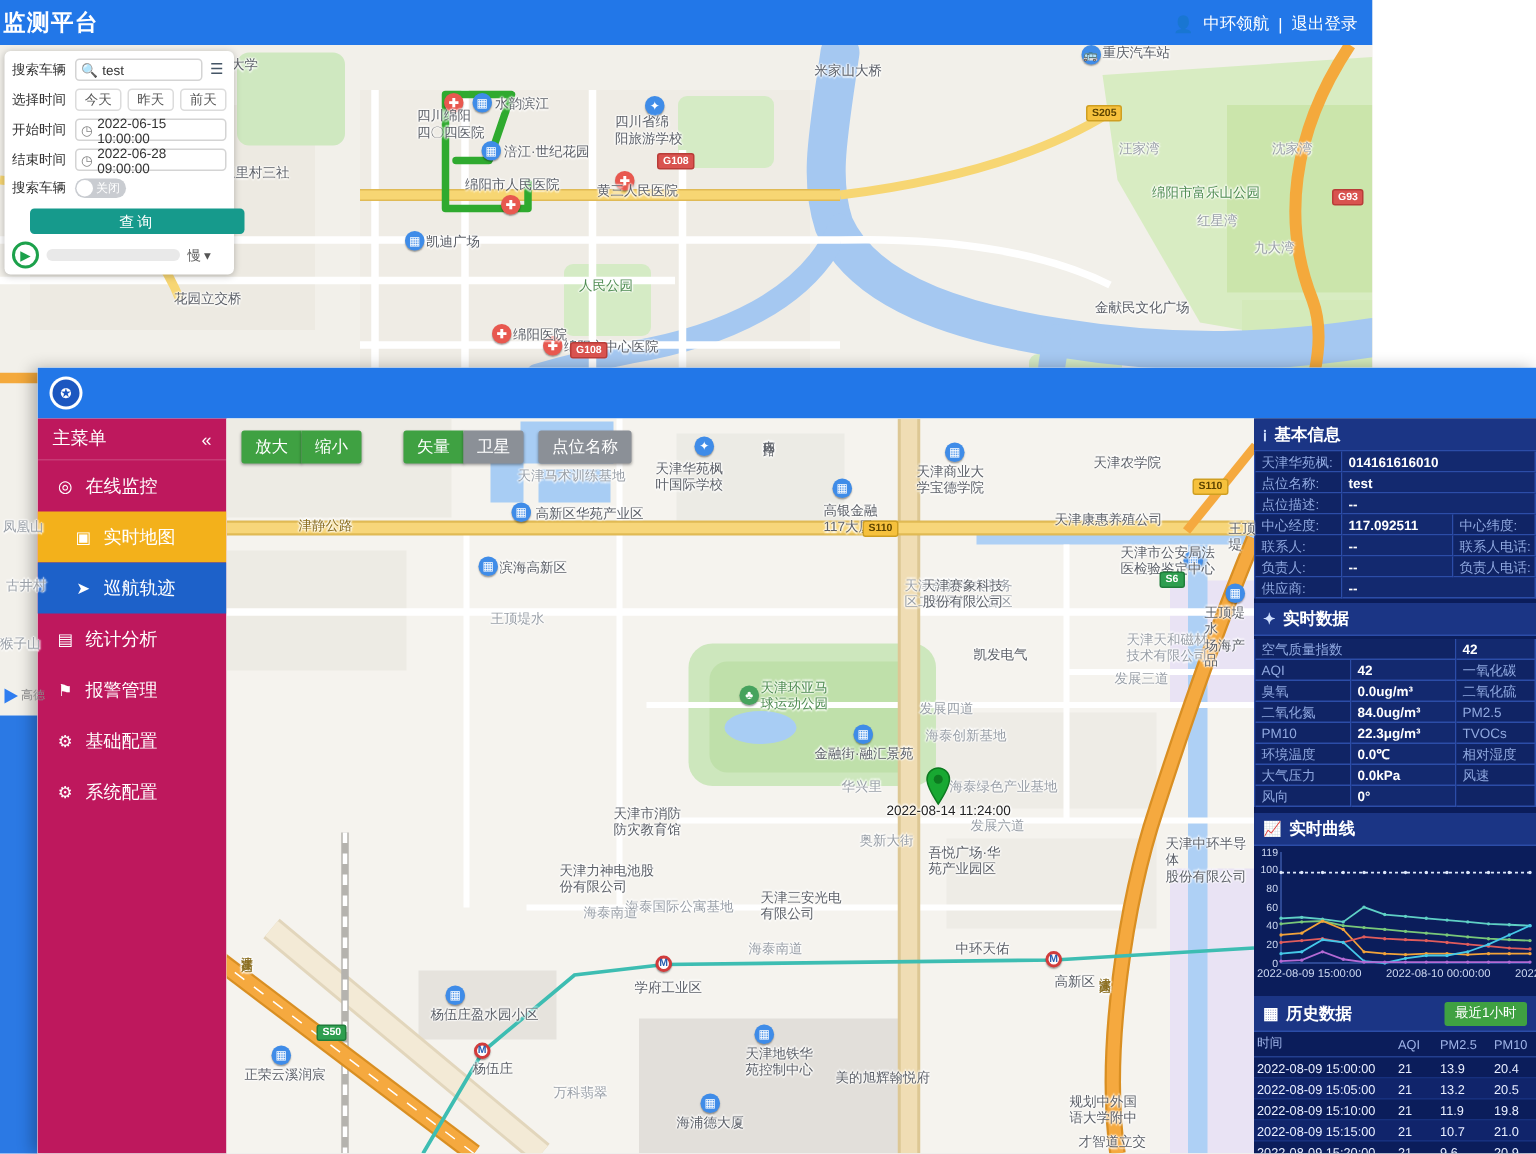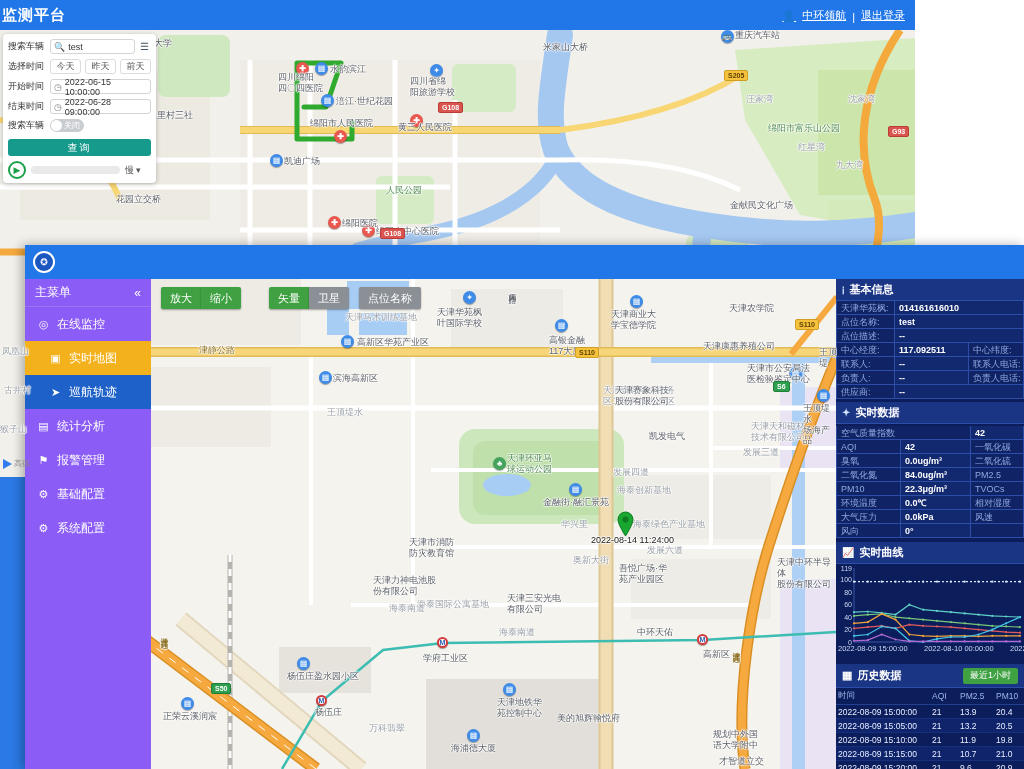--- a/index.html
+++ b/index.html
@@ -4,21 +4,21 @@
 <style>
   * { margin:0; padding:0; box-sizing:border-box; }
   html,body { width:1024px; height:769px; overflow:hidden; background:#fff;
     font-family:"Liberation Sans", sans-serif; }
 
   
   #bg-win { position:absolute; left:0; top:0; width:915px; height:477px; background:#f2f0ea; overflow:hidden; }
   #bg-header { position:absolute; left:0; top:0; width:100%; height:30px; background:#2277e8; color:#fff;
     display:flex; align-items:center; justify-content:space-between; padding:0 10px 0 2px; }
   #bg-title { font-size:15px; font-weight:bold; letter-spacing:1px; }
-  #bg-user { font-size:11px; display:flex; gap:6px; align-items:flex-end;text-decoration:underline; }
+  #bg-user { font-size:11px; display:flex; gap:6px; align-items:flex-end; }
   #bg-map { position:absolute; left:0; top:30px; width:915px; height:447px; overflow:hidden; }
   #bg-map svg, #fg-map svg { position:absolute; left:0; top:0; }
 
   .mlab { position:absolute; font-size:9px; color:#5d6169; white-space:pre-line; line-height:1.2; z-index:5;
     text-shadow:1px 0 1px #fff,-1px 0 1px #fff,0 1px 1px #fff,0 -1px 1px #fff; }
   .mlab.area { color:#9aa0a8; font-size:9px; }
   .mlab.road { color:#8a6d1f; }
   .mlab.grn  { color:#4f8c52; }
   .mlab.vert { writing-mode:vertical-rl; letter-spacing:1px; }
   .mlab.tiny { font-size:8px; }
@@ -46,38 +46,38 @@
   .sp-input .mag { color:#888; font-size:9px; }
   .sp-listbtn { width:13px; height:13px; margin-left:3px; color:#456; font-size:10px; line-height:13px; text-align:center; cursor:pointer; }
   .sp-daybtn { flex:1; border:1px solid #dcdcdc; border-radius:3px; height:15px; line-height:13px; text-align:center;
     color:#555; margin-right:4px; background:#fff; cursor:pointer; }
   .sp-daybtn:last-child { margin-right:0; }
   .sp-days { flex:1; display:flex; }
   .toggle { width:34px; height:13px; background:#c9ccd1; border-radius:7px; position:relative; cursor:pointer; }
   .toggle .knob { position:absolute; left:1px; top:1px; width:11px; height:11px; background:#fff; border-radius:50%; }
   .toggle .tg-text { position:absolute; right:4px; top:1px; font-size:8px; color:#fff; }
   #query-btn { width:100%; height:17px; background:#169a8c; color:#fff; border:none; border-radius:3px;
-    font-size:10px; letter-spacing:2px; cursor:pointer; margin:2px 0 5px 0; }
+    font-size:10px; letter-spacing:2px; cursor:pointer; margin:2px 0 5px 12px; }
   .play-row { display:flex; align-items:center; margin-bottom:0; }
   #play-btn { width:18px; height:18px; border-radius:50%; border:2px solid #1ca14b; background:#fff; color:#1ca14b;
     font-size:9px; line-height:14px; text-align:center; cursor:pointer; flex:none; }
   #speed-track { flex:1; height:8px; background:#e9e9e9; border-radius:4px; margin:0 5px; }
   #speed-select { width:26px; color:#555; font-size:9px; display:flex; align-items:center; gap:2px; cursor:pointer; }
 
   
   #fg-win { position:absolute; left:25px; top:245px; width:999px; height:524px; background:#fff;
     box-shadow:-3px 0 10px rgba(0,0,0,.3); overflow:hidden; }
   #fg-header { position:absolute; left:0; top:0; width:100%; height:34px; background:#2277e8; color:#fff;
     display:flex; align-items:center; padding-left:8px; gap:8px; }
   #fg-logo { width:22px; height:22px; border-radius:50%; background:#fff; display:flex; align-items:center; justify-content:center; }
   #fg-logo .inner { width:18px; height:18px; border-radius:50%; background:#1c57c0; color:#fff; font-size:9px;
     display:flex; align-items:center; justify-content:center; }
   #fg-title { font-size:15px; font-weight:bold; letter-spacing:1px; }
 
-  #fg-sidebar { position:absolute; left:0; top:34px; width:126px; height:490px; background:#8b5cf6; color:#fff; }
+  #fg-sidebar { position:absolute; left:0; top:34px; width:126px; height:490px; background:#be185d; color:#fff; }
   #menu-head { height:28px; display:flex; align-items:center; justify-content:space-between; padding:0 10px;
     font-size:12px; border-bottom:1px solid rgba(255,255,255,.15); }
   .side-item { height:34px; display:flex; align-items:center; gap:7px; padding-left:12px; font-size:12px; cursor:pointer; }
   .side-item .ic { font-size:11px; width:13px; text-align:center; }
   .side-item.lv2 { padding-left:24px; }
   .side-item.active { background:#f3b11b; }
   .side-item.sub { background:#1d61c9; }
 
   #fg-map { position:absolute; left:126px; top:34px; width:686px; height:490px; overflow:hidden; background:#f5f3ee; }
   .map-btns { position:absolute; left:10px; top:8px; z-index:30; display:flex; }

